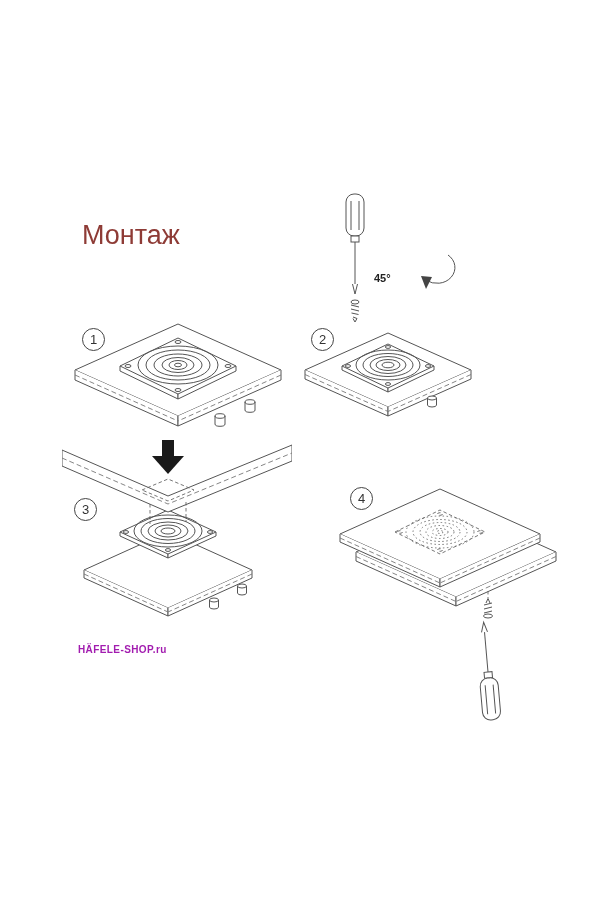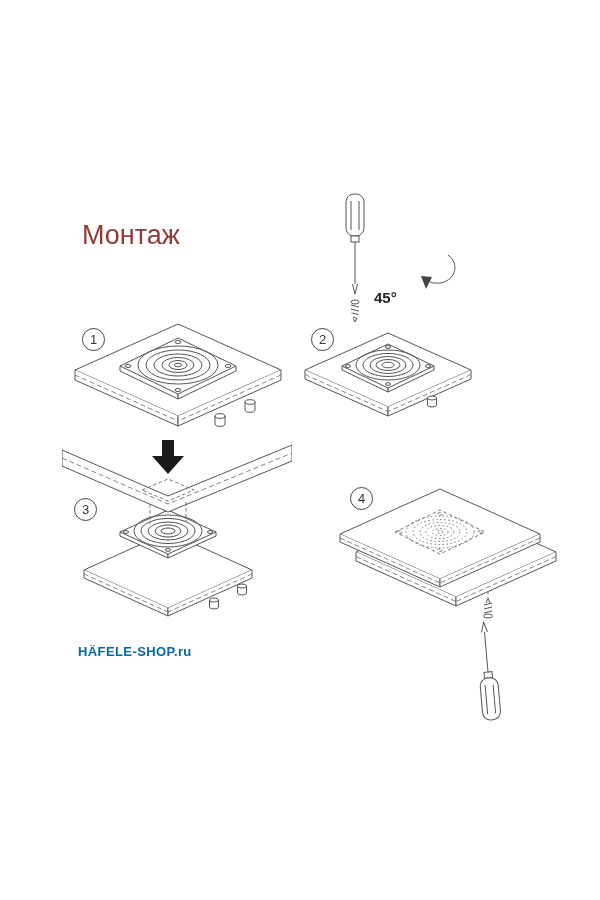--- a/index.html
+++ b/index.html
@@ -16,26 +16,26 @@
     font-size:43px;color:rgba(150,150,150,0.38);
     letter-spacing:1px;z-index:6;pointer-events:none;white-space:nowrap;
   }
   .badge{
     position:absolute;width:21px;height:21px;border:1.3px solid #444;
     border-radius:50%;display:flex;align-items:center;justify-content:center;
     font-size:13px;color:#333;background:#fff;z-index:4;
   }
   .illus{position:absolute;z-index:2;}
   .angle-label{
-    position:absolute;left:374px;top:272px;font-size:15px;font-weight:700;
-    color:#222;z-index:4;margin-top:17px;
+    position:absolute;left:374px;top:272px;font-size:11px;font-weight:700;
+    color:#222;z-index:4;
   }
   .logo{
-    position:absolute;left:78px;top:644px;font-size:13px;font-weight:700;
-    color:#0369a1;letter-spacing:0.4px;
+    position:absolute;left:78px;top:644px;font-size:10px;font-weight:700;
+    color:#a21caf;letter-spacing:0.4px;
   }
   svg{display:block;}
   .ln{stroke:#555;fill:none;stroke-width:1;}
   .lnw{stroke:#555;fill:#fff;stroke-width:1;}
   .dash{stroke:#777;fill:none;stroke-width:0.9;stroke-dasharray:5,3;}
   .dot{stroke:#666;fill:none;stroke-width:0.9;stroke-dasharray:1.5,2.5;}
   .dsh2{stroke:#666;fill:none;stroke-width:0.9;stroke-dasharray:3.5,2.5;}
 </style>
 </head>
 <body>

